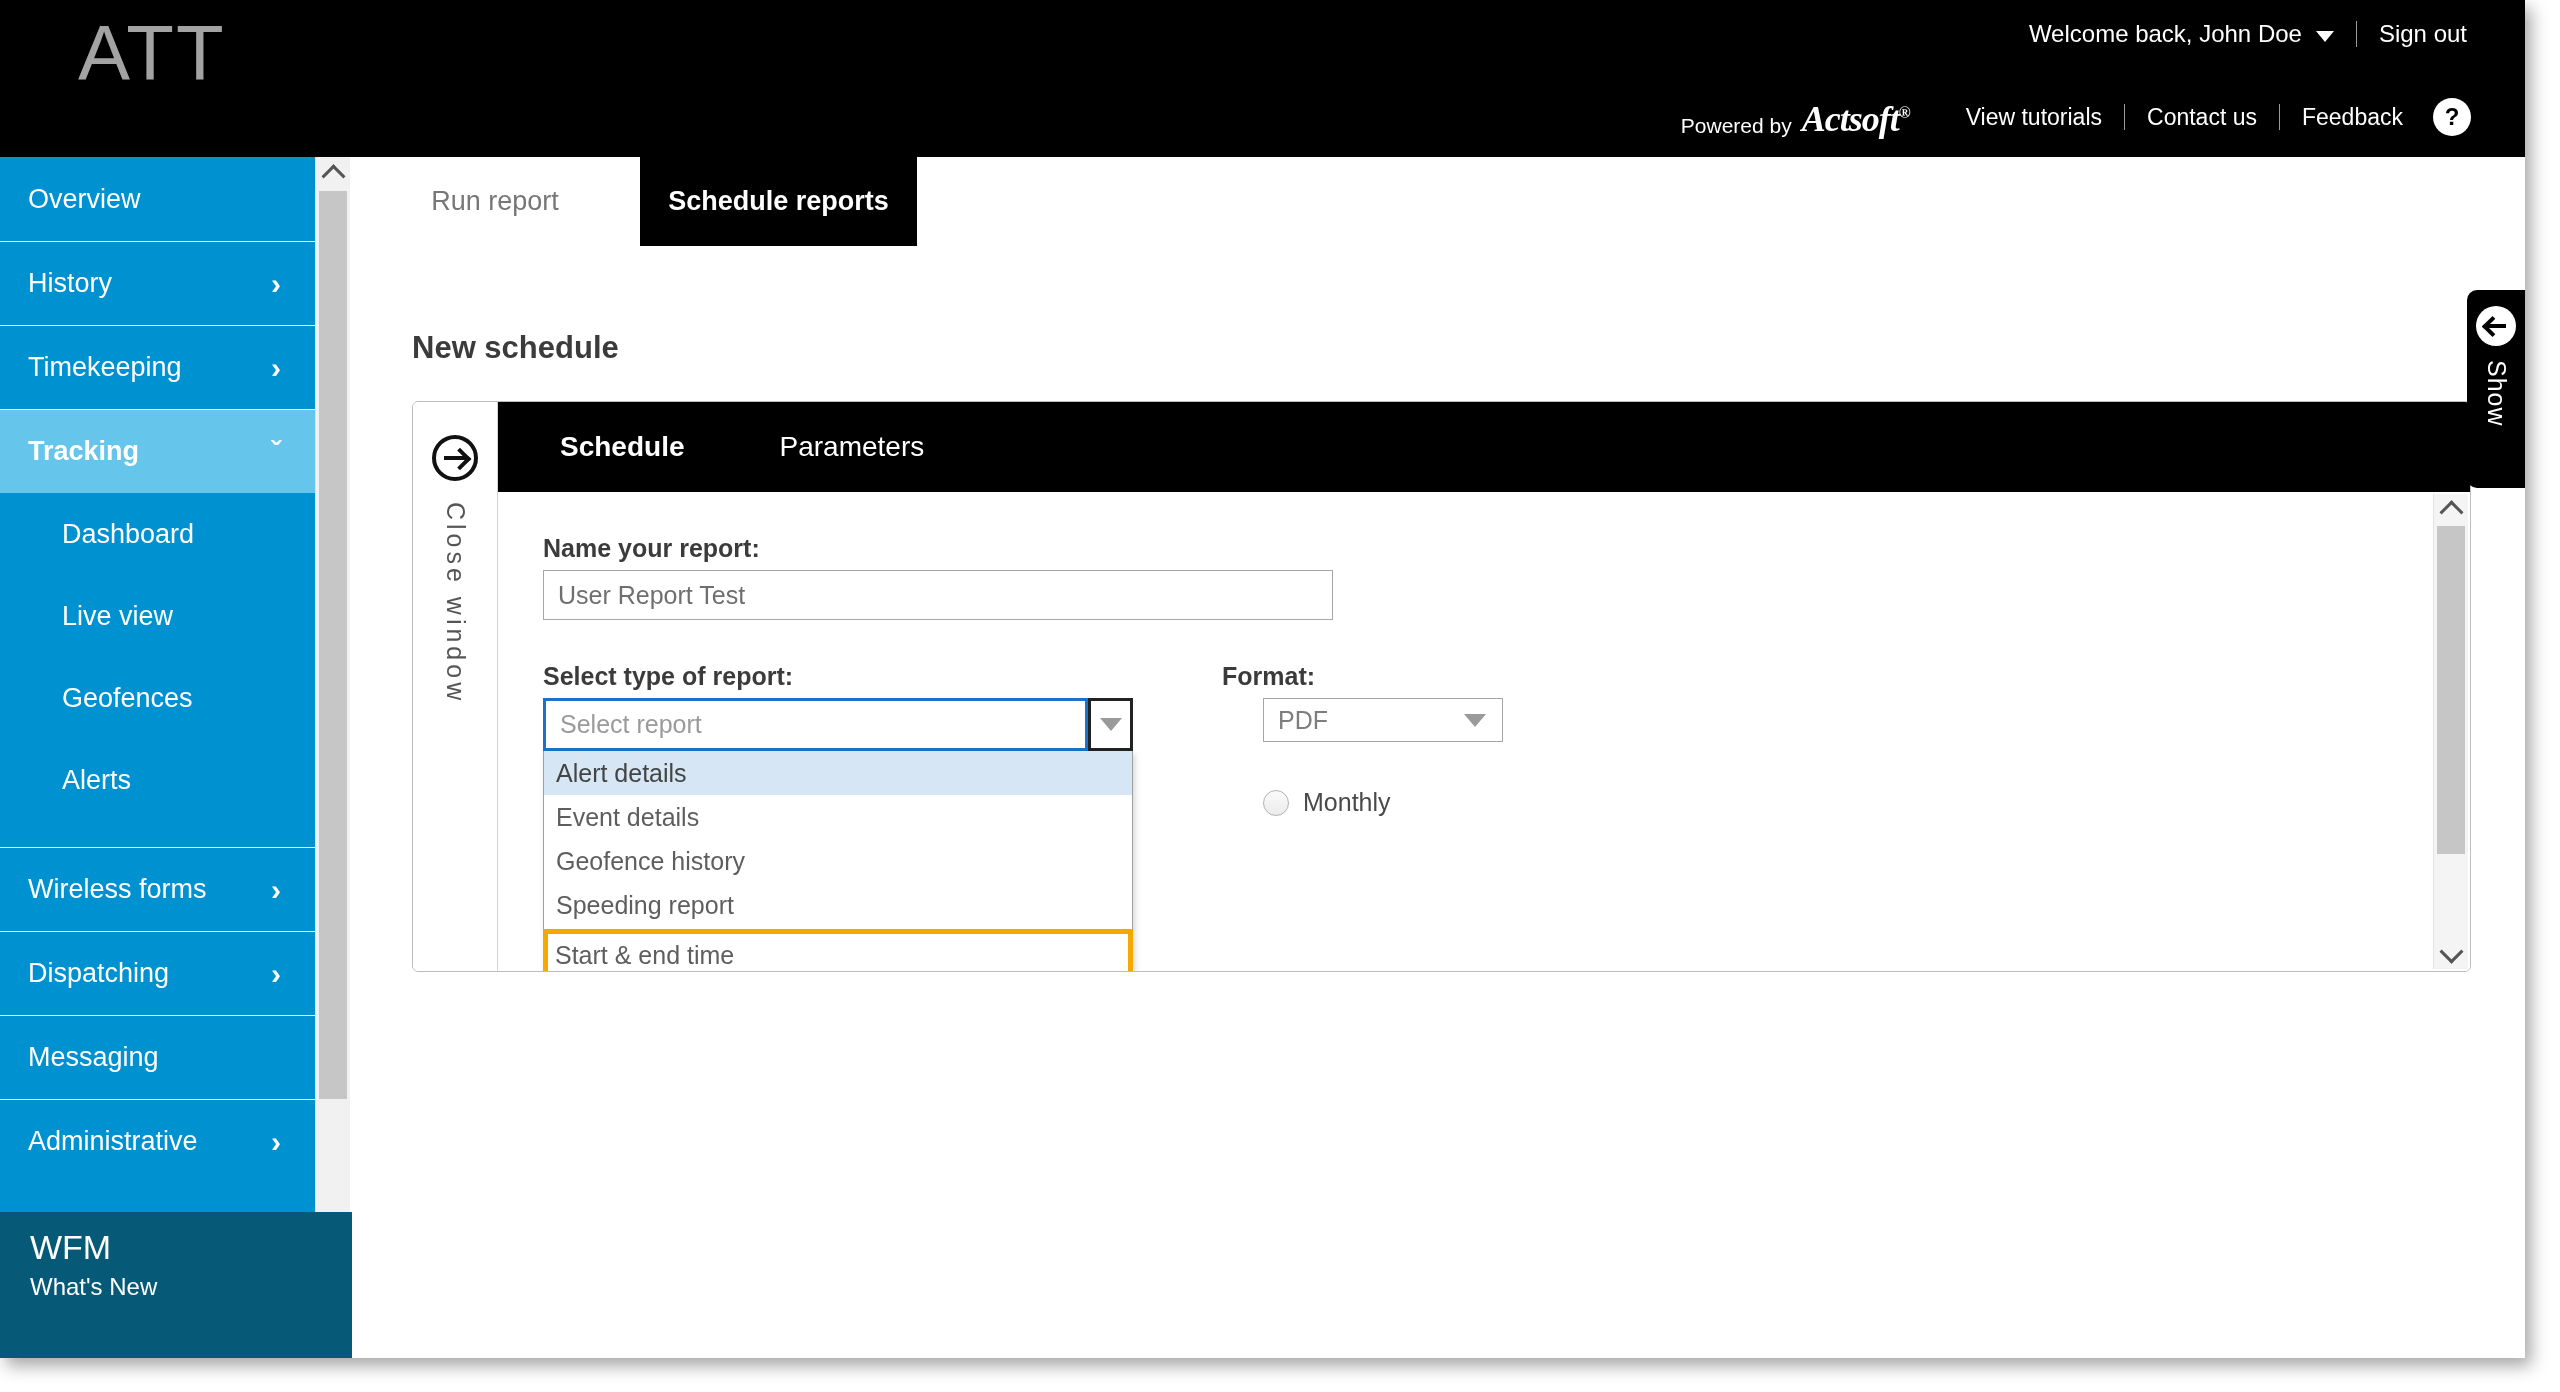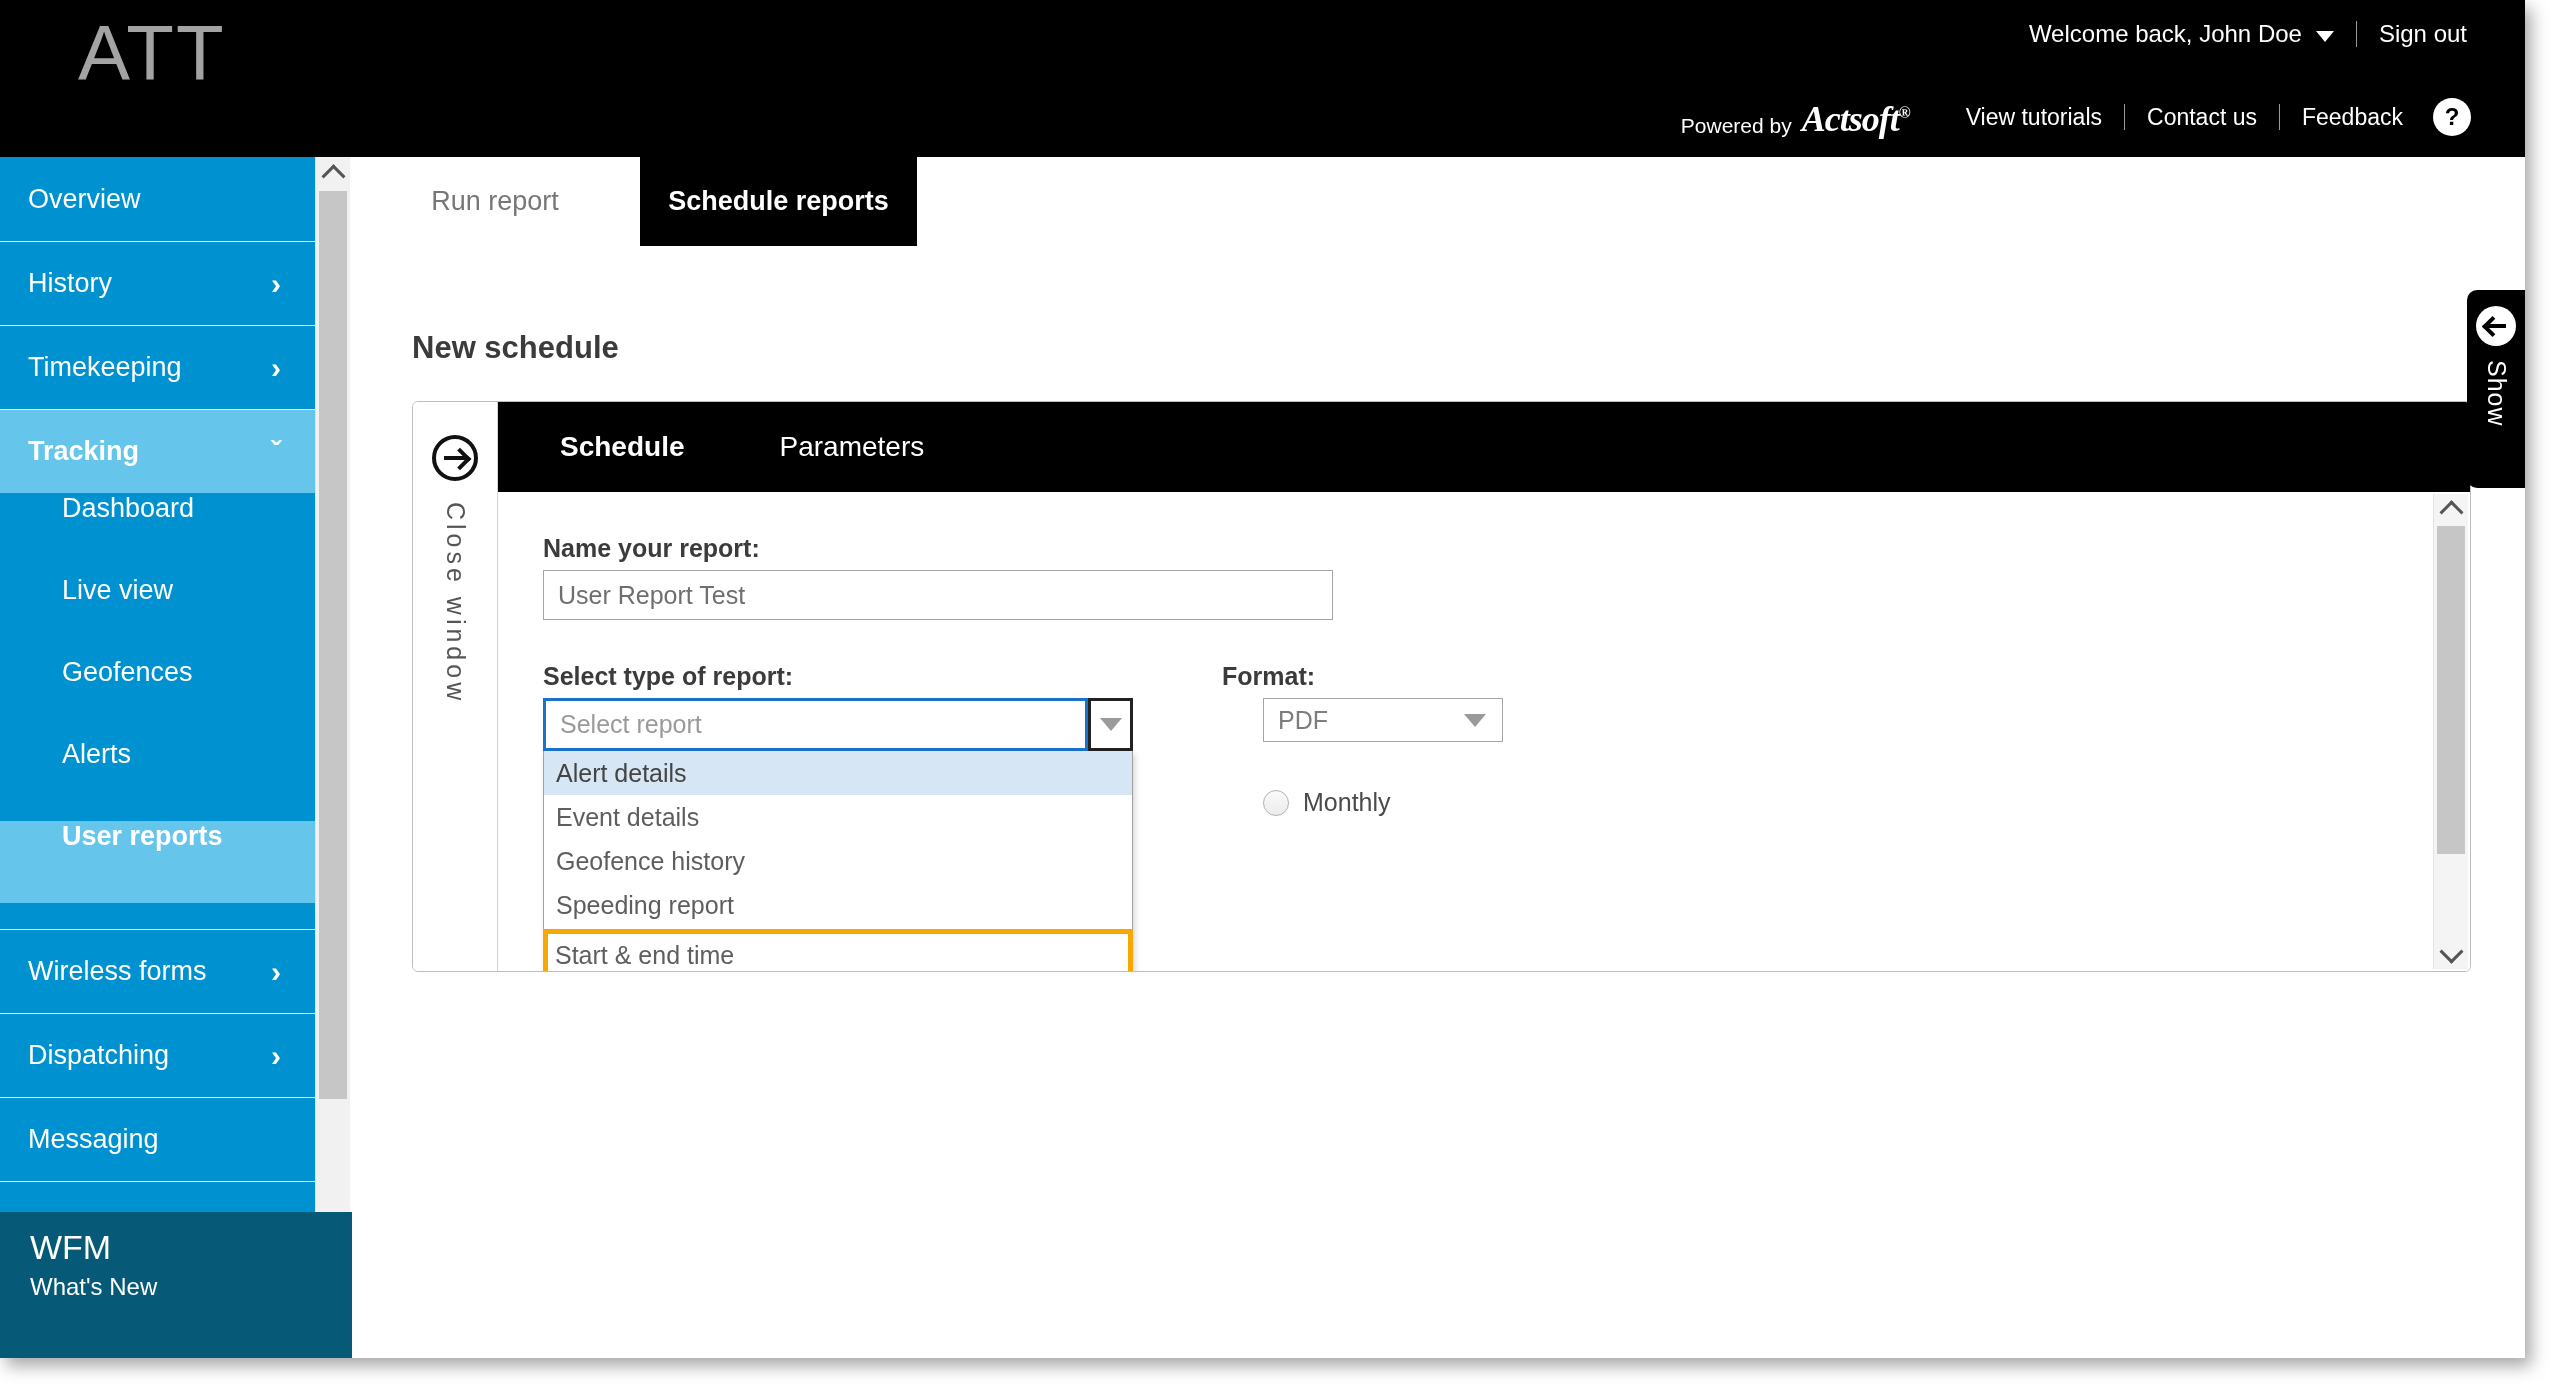--- a/index.html
+++ b/index.html
@@ -152,21 +152,21 @@
     font-weight: 700;
     line-height: 1;
   }
   .nav-item.active {
     background: #66c5ea;
     font-weight: 700;
   }
   .nav-sub {
     height: 82px;
     display: flex;
-    align-items: flex-start;
+    align-items: center;
     padding-left: 62px;
     color: #ffffff;
     font-size: 27px;
     background: #0091d0;
     border: none;
     cursor: pointer;
   }
   .nav-sub.active {
     background: #66c5ea;
     font-weight: 700;
@@ -638,23 +638,20 @@
     </div>
     <div class="nav-sub">
       <span>Live view</span>
     </div>
     <div class="nav-sub">
       <span>Geofences</span>
     </div>
     <div class="nav-sub">
       <span>Alerts</span>
     </div>
-    <div class="nav-sub active">
-      <span>User reports</span>
-    </div>
 
     <div class="nav-gap"></div>
 
     <div class="nav-item">
       <span>Wireless forms</span>
       <span class="chev">›</span>
     </div>
     <div class="nav-item">
       <span>Dispatching</span>
       <span class="chev">›</span>

